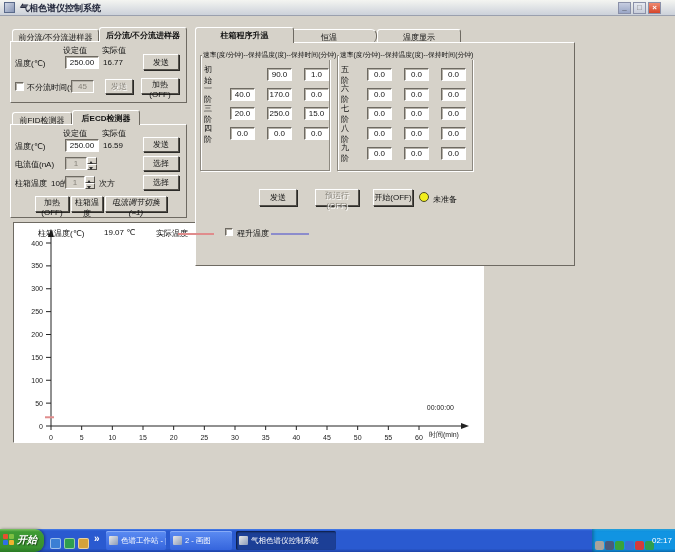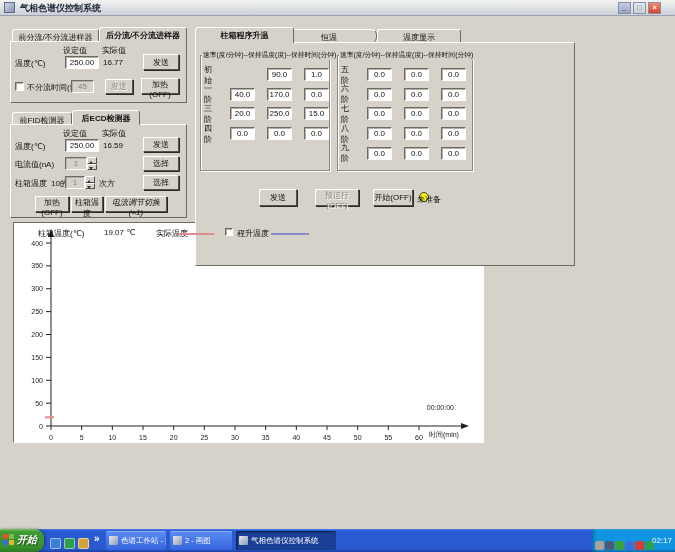--- a/index.html
+++ b/index.html
@@ -210,21 +210,21 @@
             <input class="field pfield" value="0.0" style="">
             <input class="field pfield" value="0.0" style="">
             <input class="field pfield" value="0.0" style="">
           </div>
         </div>
     </div>
     <button class="btn" style="left:63px;top:146px;width:38px;height:17px;">发送</button>
     <button class="btn dis" style="left:119px;top:146px;width:44px;height:17px;">预运行(OFF)</button>
     <button class="btn" style="left:177px;top:146px;width:40px;height:17px;">开始(OFF)</button>
     <span class="ready" style="left: 223px; top: 149px; background: rgb(242, 238, 28);"></span>
-    <span class="lbl" style="left:221px;top:151px;">未准备</span>
+    <span class="lbl" style="left:237px;top:151px;">未准备</span>
   </div>
 
   <div class="chartbox">
     <span class="lbl" style="left:24px;top:5px;z-index:2;">柱箱温度(℃)</span>
     <span class="lbl" style="left:90px;top:5px;z-index:2;">19.07 ℃</span>
     <span class="lbl" style="left:142px;top:5px;z-index:2;">实际温度</span>
     <span class="legline" style="left: 164px; top: 10px; width: 36px; z-index: 2; background: rgb(224, 140, 140);"></span>
     <span class="cb" style="left:211px;top:5px;width:8px;height:8px;z-index:2;"></span>
     <span class="lbl" style="left:223px;top:5px;z-index:2;">程升温度</span>
     <span class="legline" style="left: 257px; top: 10px; width: 38px; z-index: 2; background: rgb(140, 140, 204);"></span>

